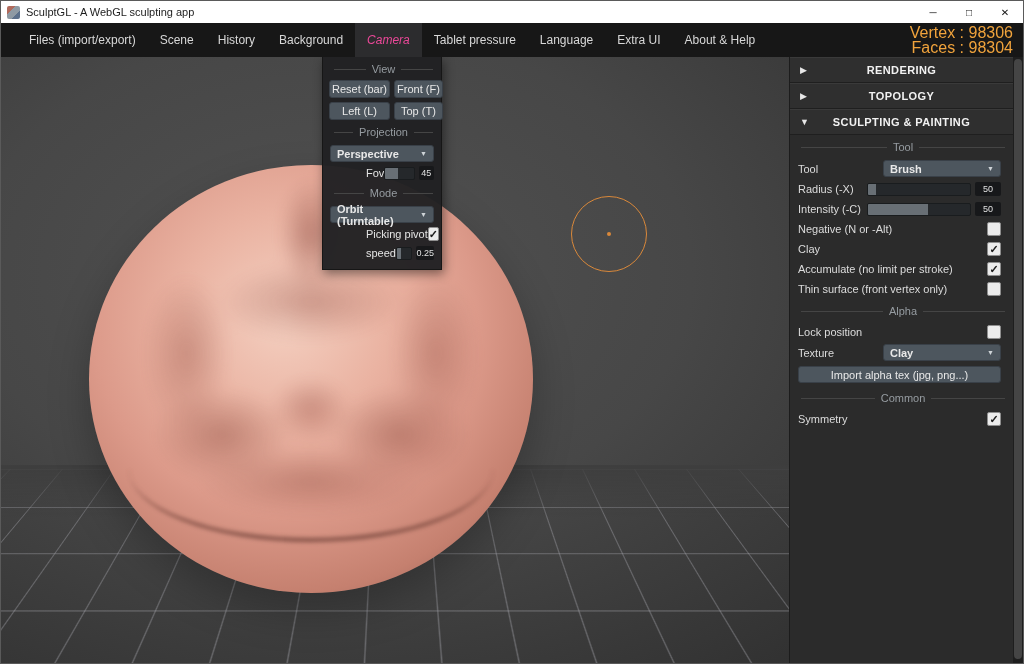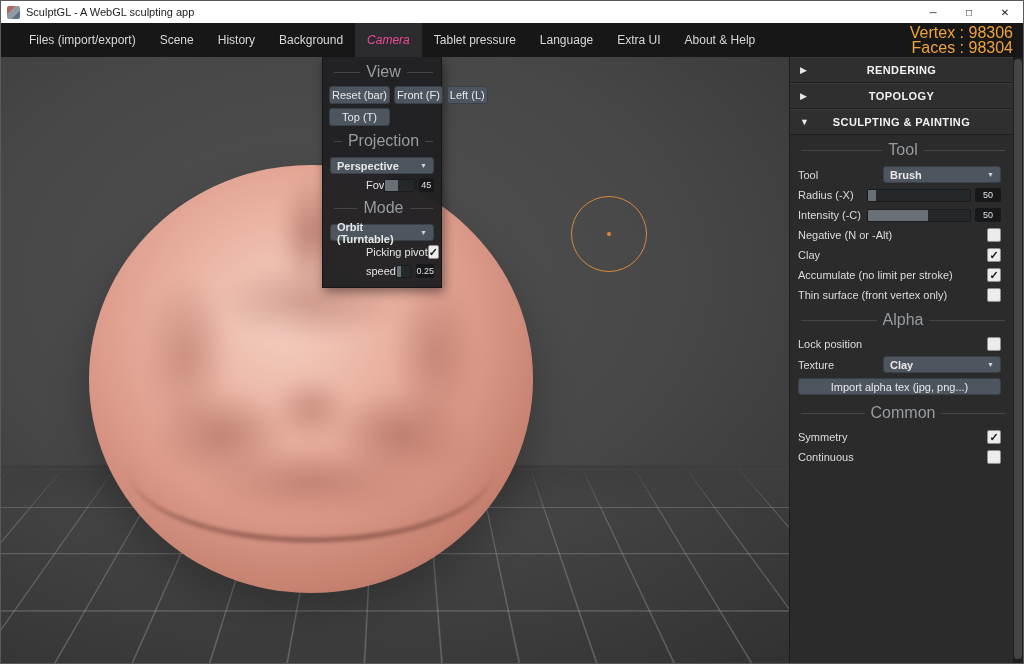--- a/index.html
+++ b/index.html
@@ -62,27 +62,27 @@
     text-align:center; padding:2px 2px; white-space:nowrap; cursor:default; }
   .gl-select { display:flex; align-items:center; justify-content:space-between; background:#4d565e; border:1px solid #394048;
     border-radius:3px; color:#e8e8e8; font-size:11px; padding:1px 6px; height:17px; cursor:default;font-weight:bold; }
   .gl-select .arrow { font-size:7px; color:#cfd4d8; margin-left:4px; }
   .slider { position:relative; height:13px; background:#25282b; border:1px solid #191c1e; border-radius:2px; overflow:hidden; }
   .slider .fill { display:block; height:100%; background:#686f75; width:0; }
   .val-box { width:26px; height:14px; background:#17181a; color:#e0e0e0; font-size:9px; display:flex; align-items:center;
     justify-content:center; margin-left:4px; border-radius:2px; }
   .cb { width:14px; height:14px; background:#ececec; border:1px solid #8f8f8f; border-radius:2px; color:#1d1d1d;
     font-size:11px; line-height:12px; text-align:center; font-weight:bold; cursor:default; }
-  .subhead { display:flex; align-items:center; gap:6px; color:#969ca1; font-size:16px; padding:6px 8px 5px 11px; }
+  .subhead { display:flex; align-items:center; gap:6px; color:#969ca1; font-size:11px; padding:6px 8px 5px 11px; }
   .subhead .line { flex:1; height:1px; background:#454545; }
 
   
   .camera-dropdown { position:absolute; left:321px; top:0; width:120px; z-index:30; background:rgba(33,33,35,0.97);
     border:1px solid #161616; border-top:none; padding-bottom:8px; box-shadow:2px 4px 10px rgba(0,0,0,0.45); }
-  .btn-grid { display:grid; grid-template-columns:1fr 1fr 1fr; gap:4px; padding:0 6px; }
+  .btn-grid { display:grid; grid-template-columns:1fr 1fr; gap:4px; padding:0 6px; }
   .camera-dropdown .gl-select { margin:2px 7px 0 7px; }
   .mrow { display:flex; align-items:center; padding:4px 7px 1px 7px;margin-left:36px; }
   .mrow .lbl { color:#e4e4e4; font-size:11px; flex:1; white-space:nowrap; }
   .mrow .slider { width:50px; }
 
   
   .sidebar { position:absolute; right:0; top:0; bottom:0; width:234px; background:#2b2b2b; border-left:1px solid #1c1c1c; }
   .panel { position:absolute; left:0; top:0; right:10px; }
   .sec { height:26px; display:flex; align-items:center; background:#2f2f2f; border-bottom:1px solid #1f1f1f;
     border-top:1px solid #3a3a3a; position:relative; cursor:default; }
@@ -282,24 +282,20 @@
         <div class="subhead">
           <span class="line"></span>
             <span>Common</span>
             <span class="line"></span>
         </div>
 
         <div class="row">
           <span class="lbl">Symmetry</span>
           <span class="cb on">✓</span>
         </div>
-        <div class="row">
-          <span class="lbl">Continuous</span>
-          <span class="cb"></span>
-        </div>
 
       </div>
       <div class="scrollbar">
         <div class="scroll-thumb"></div>
       </div>
     </div>
 
   </div>
 </div>
 

